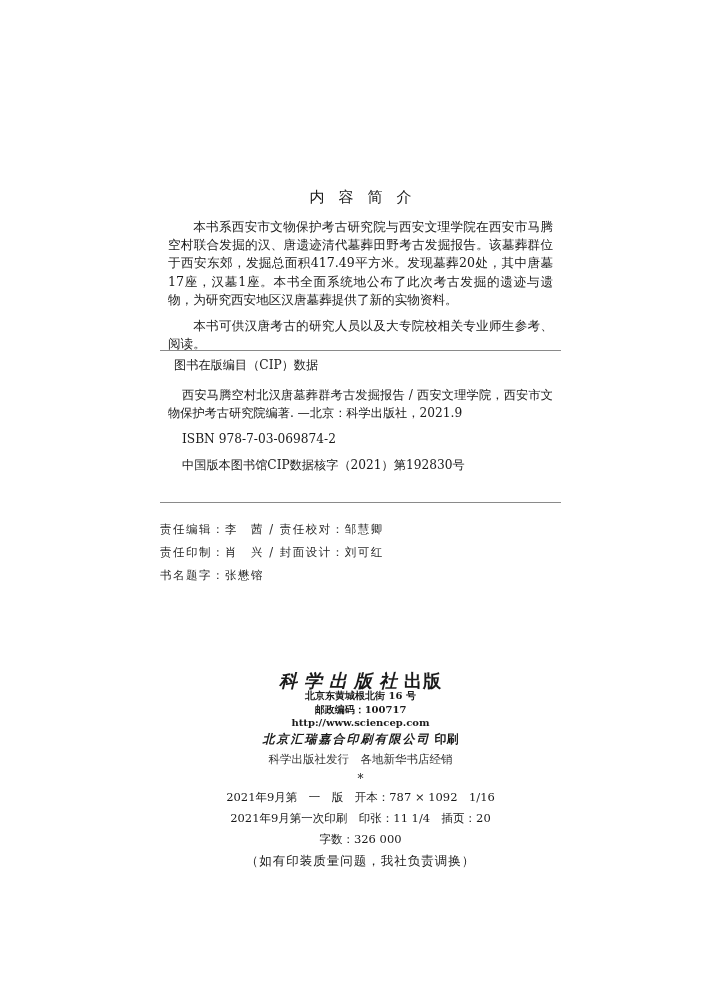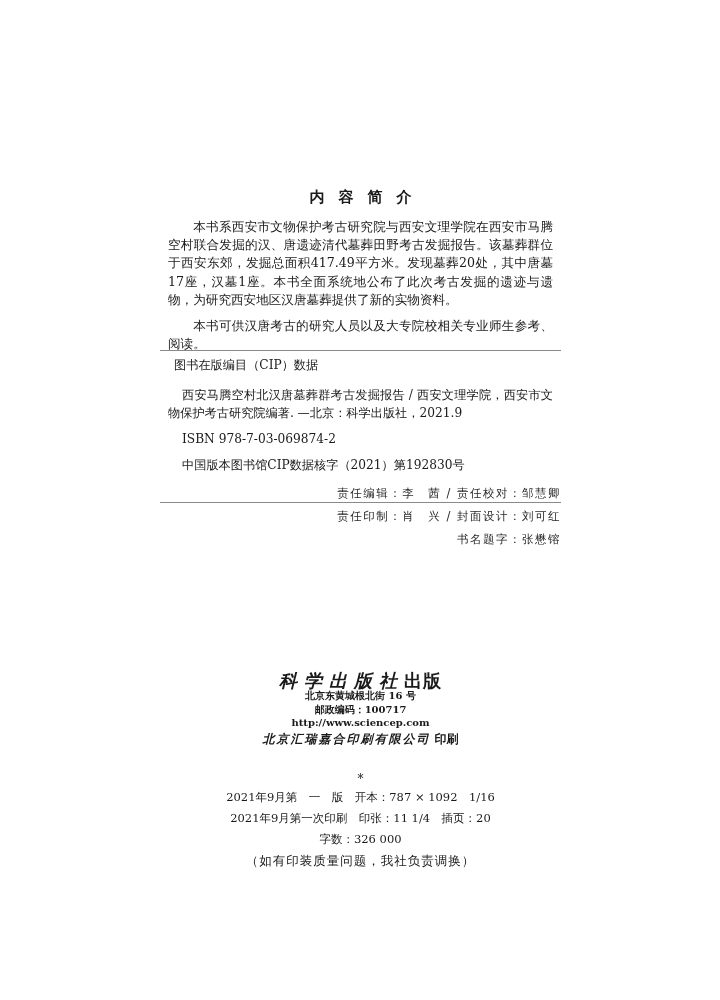--- a/index.html
+++ b/index.html
@@ -26,21 +26,21 @@
       left: 160px;
       width: 401px;
     }
     .summary-title {
       position: absolute;
       top: 187px;
       left: 160px;
       width: 401px;
       text-align: center;
       font-size: 15px;
-      font-weight: bold;
+      font-weight: normal;
       letter-spacing: 14px;
       text-indent: 14px;
       line-height: 20px;
     }
     .summary {
       top: 210px;
       font-size: 12.6px;
       line-height: 18.2px;
       text-align: justify;
     }
@@ -67,24 +67,24 @@
       padding-left: 14px;
     }
     .cip p {
       margin: 8px;
       text-indent: 14px;
       text-align: justify;
     }
     .cip .gap { margin-top: 6px; }
     .credits {
       position: absolute;
-      top: 482px;
+      top: 518px;
       left: 160px;
       width: 401px;
-      text-align: right;
+      text-align: left;
       font-size: 11.5px;
       line-height: 23px;
       letter-spacing: 1.5px;
       font-family: "DejaVu Sans", "Liberation Sans", sans-serif;
       color: #2a2a2a;
     }
     .credits div { margin: 0; }
     .publisher {
       position: absolute;
       top: 672px;
@@ -167,20 +167,21 @@
   <div class="publisher">
     <div class="pub-name">
       <span class="stylized">科学出版社</span><span>出版</span>
     </div>
     <div class="small-bold">北京东黄城根北街 16 号</div>
     <div class="small-bold">邮政编码：100717</div>
     <div class="small-bold">http://www.sciencep.com</div>
     <div class="printer">
       <span class="stylized">北京汇瑞嘉合印刷有限公司</span>&nbsp;<span>印刷</span>
     </div>
+    <div class="distributor">科学出版社发行　各地新华书店经销</div>
   </div>
 
   <div class="edition">
     <div class="star">*</div>
     <div class="row">2021年9月第　一　版　开本：787 × 1092　1/16</div>
     <div class="row">2021年9月第一次印刷　印张：11 1/4　插页：20</div>
     <div>字数：326 000</div>
     <div class="notice">（如有印装质量问题，我社负责调换）</div>
   </div>
 

